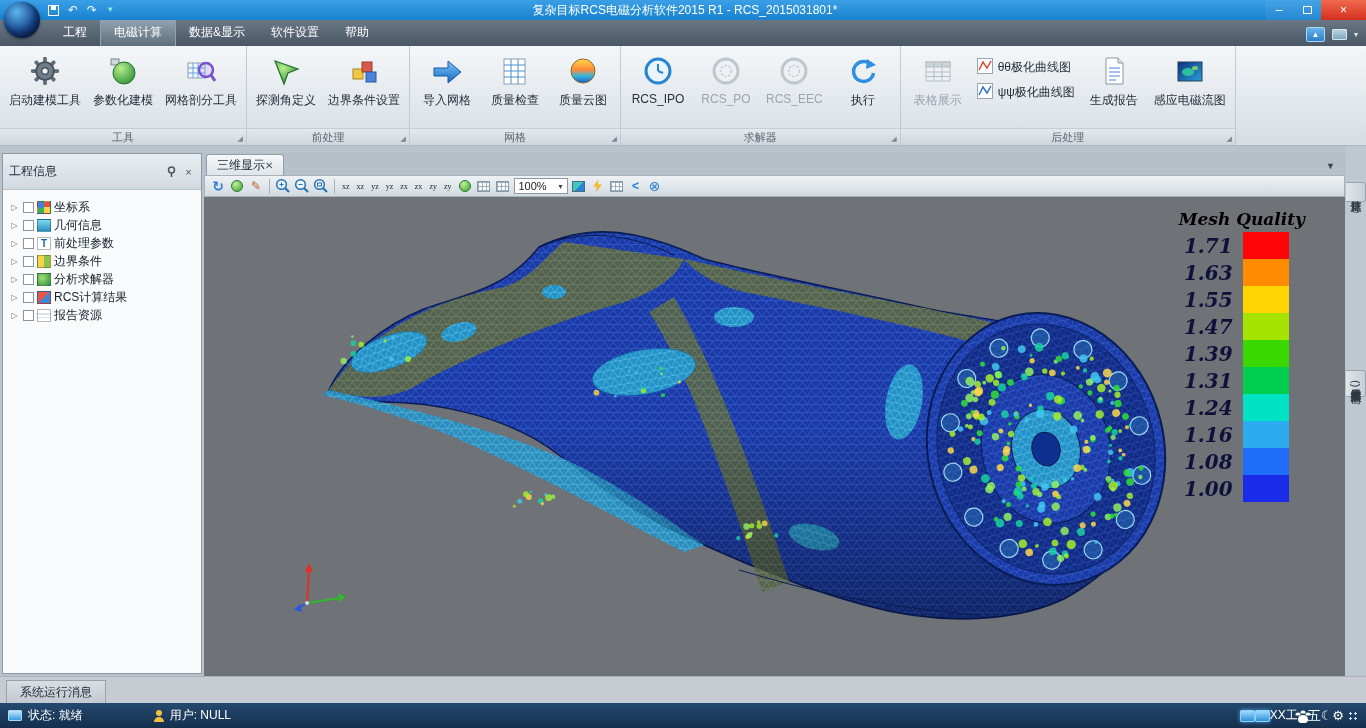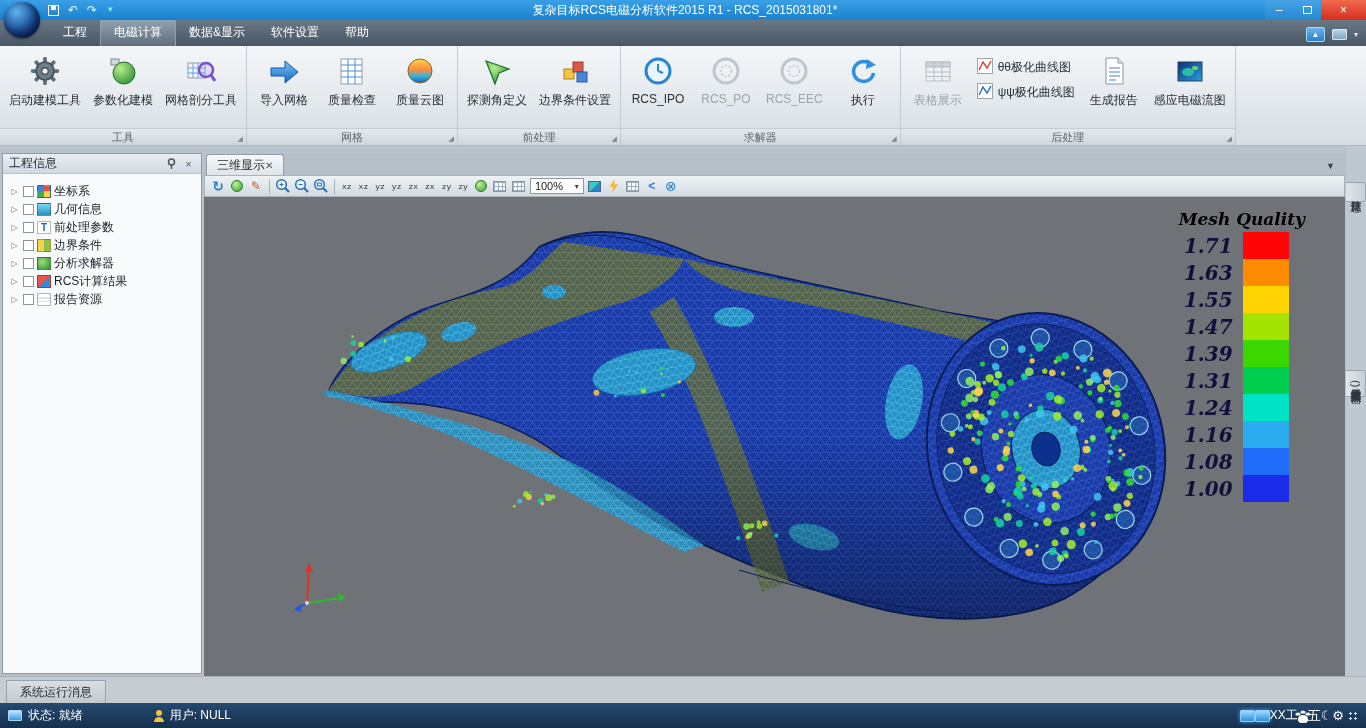--- a/index.html
+++ b/index.html
@@ -49,21 +49,21 @@
   .launcher { position:absolute; right:3px; bottom:2px; font-size:7px; color:#7b8791; }
   .rcol { display:flex; flex-direction:column; justify-content:flex-start; gap:6px; padding:10px 4px 0; }
   .rsmall { display:flex; align-items:center; gap:5px; font-size:12px; color:#26313a; white-space:nowrap; }
 
   
   .workspace-bg { position:absolute; left:0; top:146px; width:1366px; height:530px; background:#b9c3cc; }
 
   
   .project-panel { position:absolute; left:2px; top:153px; width:200px; height:521px;
     background:#f8fafb; border:1px solid #8d99a3; display:flex; flex-direction:column; z-index:6; }
-  .pp-header { height:20px; background:linear-gradient(#e9eef2,#d2dae1); display:flex; align-items:center;
+  .pp-header { height:36px; background:linear-gradient(#e9eef2,#d2dae1); display:flex; align-items:center;
     padding:0 4px; border-bottom:1px solid #b9c2ca; }
   .pp-title { font-size:12px; color:#1f2a33; flex:1; padding-left:2px; }
   .pp-ico { width:17px; height:15px; display:flex; align-items:center; justify-content:center; color:#4a555e; font-size:11px; }
   .tree { padding:8px 2px; }
   .trow { display:flex; align-items:center; height:18px; gap:3px; padding-left:4px; }
   .tarrow { width:11px; text-align:center; font-size:8px; color:#6a757e; }
   .tcheck { width:11px; height:11px; border:1px solid #8b959d; background:#fff; flex:none; }
   .ticon { width:14px; height:13px; border:1px solid rgba(0,0,0,.28); flex:none; position:relative; }
   .tlabel { font-size:12px; color:#18212a; white-space:nowrap; }
   .ti-coord  { background:conic-gradient(#e84d3d 0 25%, #f7d34c 0 50%, #3fae5a 0 75%, #3a87d8 0); }
@@ -84,21 +84,21 @@
   .closex { font-size:10px; color:#49545c; }
   .strip-dd { position:absolute; right:10px; bottom:4px; font-size:9px; color:#3a454e; }
   .vp-toolbar { height:22px; background:linear-gradient(#eef2f5,#d3dbe1); border:1px solid #a8b2bb;
     display:flex; align-items:center; gap:3px; padding:0 5px; flex:none; }
   .vt-sep { width:1px; height:15px; background:#a8b2bb; margin:0 2px; }
   .vt-ico { height:17px; min-width:16px; display:flex; align-items:center; justify-content:center; font-size:12px; }
   .vt-rot { color:#2a7fd0; font-weight:bold; font-size:14px; }
   .vt-green { width:12px; height:12px; border-radius:50%; border:1px solid #2a7a2a;
     background:radial-gradient(circle at 35% 30%,#c2f098,#3a9f3a); }
   .vt-pencil { color:#c05a2a; font-size:12px; }
-  .axbtn { font-size:8px; color:#1d2830; padding:1px 2px; font-family:Liberation Mono, monospace; }
+  .axbtn { font-size:8px; color:#1d2830; padding:1px 2px; font-family:Liberation Serif, serif; }
   .vt-grid { width:13px; height:11px; border:1px solid #8a99a6;
     background: repeating-linear-gradient(90deg,#9ab0c0 0 1px,transparent 1px 4px),
                 repeating-linear-gradient(0deg,#9ab0c0 0 1px,transparent 1px 4px), #ffffff; }
   .zoom-combo { display:flex; align-items:center; justify-content:space-between; background:#fff;
     border:1px solid #8d99a3; height:16px; padding:0 4px; font-size:11px; min-width:54px; color:#222; }
   .zoom-dd { font-size:8px; color:#444; }
   .vt-pal { width:13px; height:11px; border:1px solid #4a6a80; background:linear-gradient(135deg,#3ac8c0 50%,#2a84d4 50%); }
   .vt-bolt { width:9px; height:13px; background:#f2b830; clip-path:polygon(60% 0,0 55%,42% 55%,30% 100%,100% 38%,55% 38%); }
   .vt-share { color:#2a7fd0; font-weight:bold; font-size:12px; }
   .vt-closec { color:#2a7fd0; font-size:14px; }
@@ -247,72 +247,72 @@
       <span>工具</span>
       <span class="launcher">◢</span>
     </div>
   </div>
 
   <div class="rgroup">
     <div class="rbuttons">
       <div class="rbtn">
         <span class="ricon">
           <svg width="30" height="30">
-              <polygon points="2,12 16,12 16,5 29,16 16,27 16,20 2,20" fill="url(#gBlue)" stroke="#1258a8"></polygon>
-            </svg>
-        </span>
-        <span class="rlabel">导入网格</span>
-      </div>
-      <div class="rbtn">
-        <span class="ricon">
-          <svg width="30" height="30">
-              <rect x="4" y="3" width="21" height="25" fill="#fff" stroke="#8aa0b5"></rect>
-              <path d="M4,9 h21 M4,15 h21 M4,21 h21 M11,3 v25 M18,3 v25" stroke="#4a90d0" stroke-width="1"></path>
-            </svg>
-        </span>
-        <span class="rlabel">质量检查</span>
-      </div>
-      <div class="rbtn">
-        <span class="ricon">
-          <svg width="30" height="30">
-              <circle cx="15" cy="15" r="12" fill="url(#gRain)" stroke="#8a6a2a"></circle>
-            </svg>
-        </span>
-        <span class="rlabel">质量云图</span>
-      </div>
-    </div>
-    <div class="glabel">
-      <span>网格</span>
-      <span class="launcher">◢</span>
-    </div>
-  </div>
-
-  <div class="rgroup">
-    <div class="rbuttons">
-      <div class="rbtn">
-        <span class="ricon">
-          <svg width="30" height="30">
               <polygon points="4,5 27,13 17,17 13,28" fill="url(#gGreen)" stroke="#1d6f28" stroke-width="1.2"></polygon>
             </svg>
         </span>
         <span class="rlabel">探测角定义</span>
       </div>
       <div class="rbtn">
         <span class="ricon">
           <svg width="30" height="30">
               <rect x="4" y="13" width="10" height="10" fill="#f2c63e" stroke="#a8862a"></rect>
               <rect x="13" y="6" width="10" height="10" fill="#d8584a" stroke="#9a3a30"></rect>
               <rect x="17" y="16" width="10" height="10" fill="#4a84d8" stroke="#2a5aa0"></rect>
             </svg>
         </span>
         <span class="rlabel">边界条件设置</span>
       </div>
     </div>
     <div class="glabel">
       <span>前处理</span>
+      <span class="launcher">◢</span>
+    </div>
+  </div>
+
+  <div class="rgroup">
+    <div class="rbuttons">
+      <div class="rbtn">
+        <span class="ricon">
+          <svg width="30" height="30">
+              <polygon points="2,12 16,12 16,5 29,16 16,27 16,20 2,20" fill="url(#gBlue)" stroke="#1258a8"></polygon>
+            </svg>
+        </span>
+        <span class="rlabel">导入网格</span>
+      </div>
+      <div class="rbtn">
+        <span class="ricon">
+          <svg width="30" height="30">
+              <rect x="4" y="3" width="21" height="25" fill="#fff" stroke="#8aa0b5"></rect>
+              <path d="M4,9 h21 M4,15 h21 M4,21 h21 M11,3 v25 M18,3 v25" stroke="#4a90d0" stroke-width="1"></path>
+            </svg>
+        </span>
+        <span class="rlabel">质量检查</span>
+      </div>
+      <div class="rbtn">
+        <span class="ricon">
+          <svg width="30" height="30">
+              <circle cx="15" cy="15" r="12" fill="url(#gRain)" stroke="#8a6a2a"></circle>
+            </svg>
+        </span>
+        <span class="rlabel">质量云图</span>
+      </div>
+    </div>
+    <div class="glabel">
+      <span>网格</span>
       <span class="launcher">◢</span>
     </div>
   </div>
 
   <div class="rgroup">
     <div class="rbuttons">
       <div class="rbtn">
         <span class="ricon">
           <svg width="30" height="30">
               <circle cx="15" cy="15" r="12" fill="#eaf4fc" stroke="#2a84d4" stroke-width="3"></circle>

